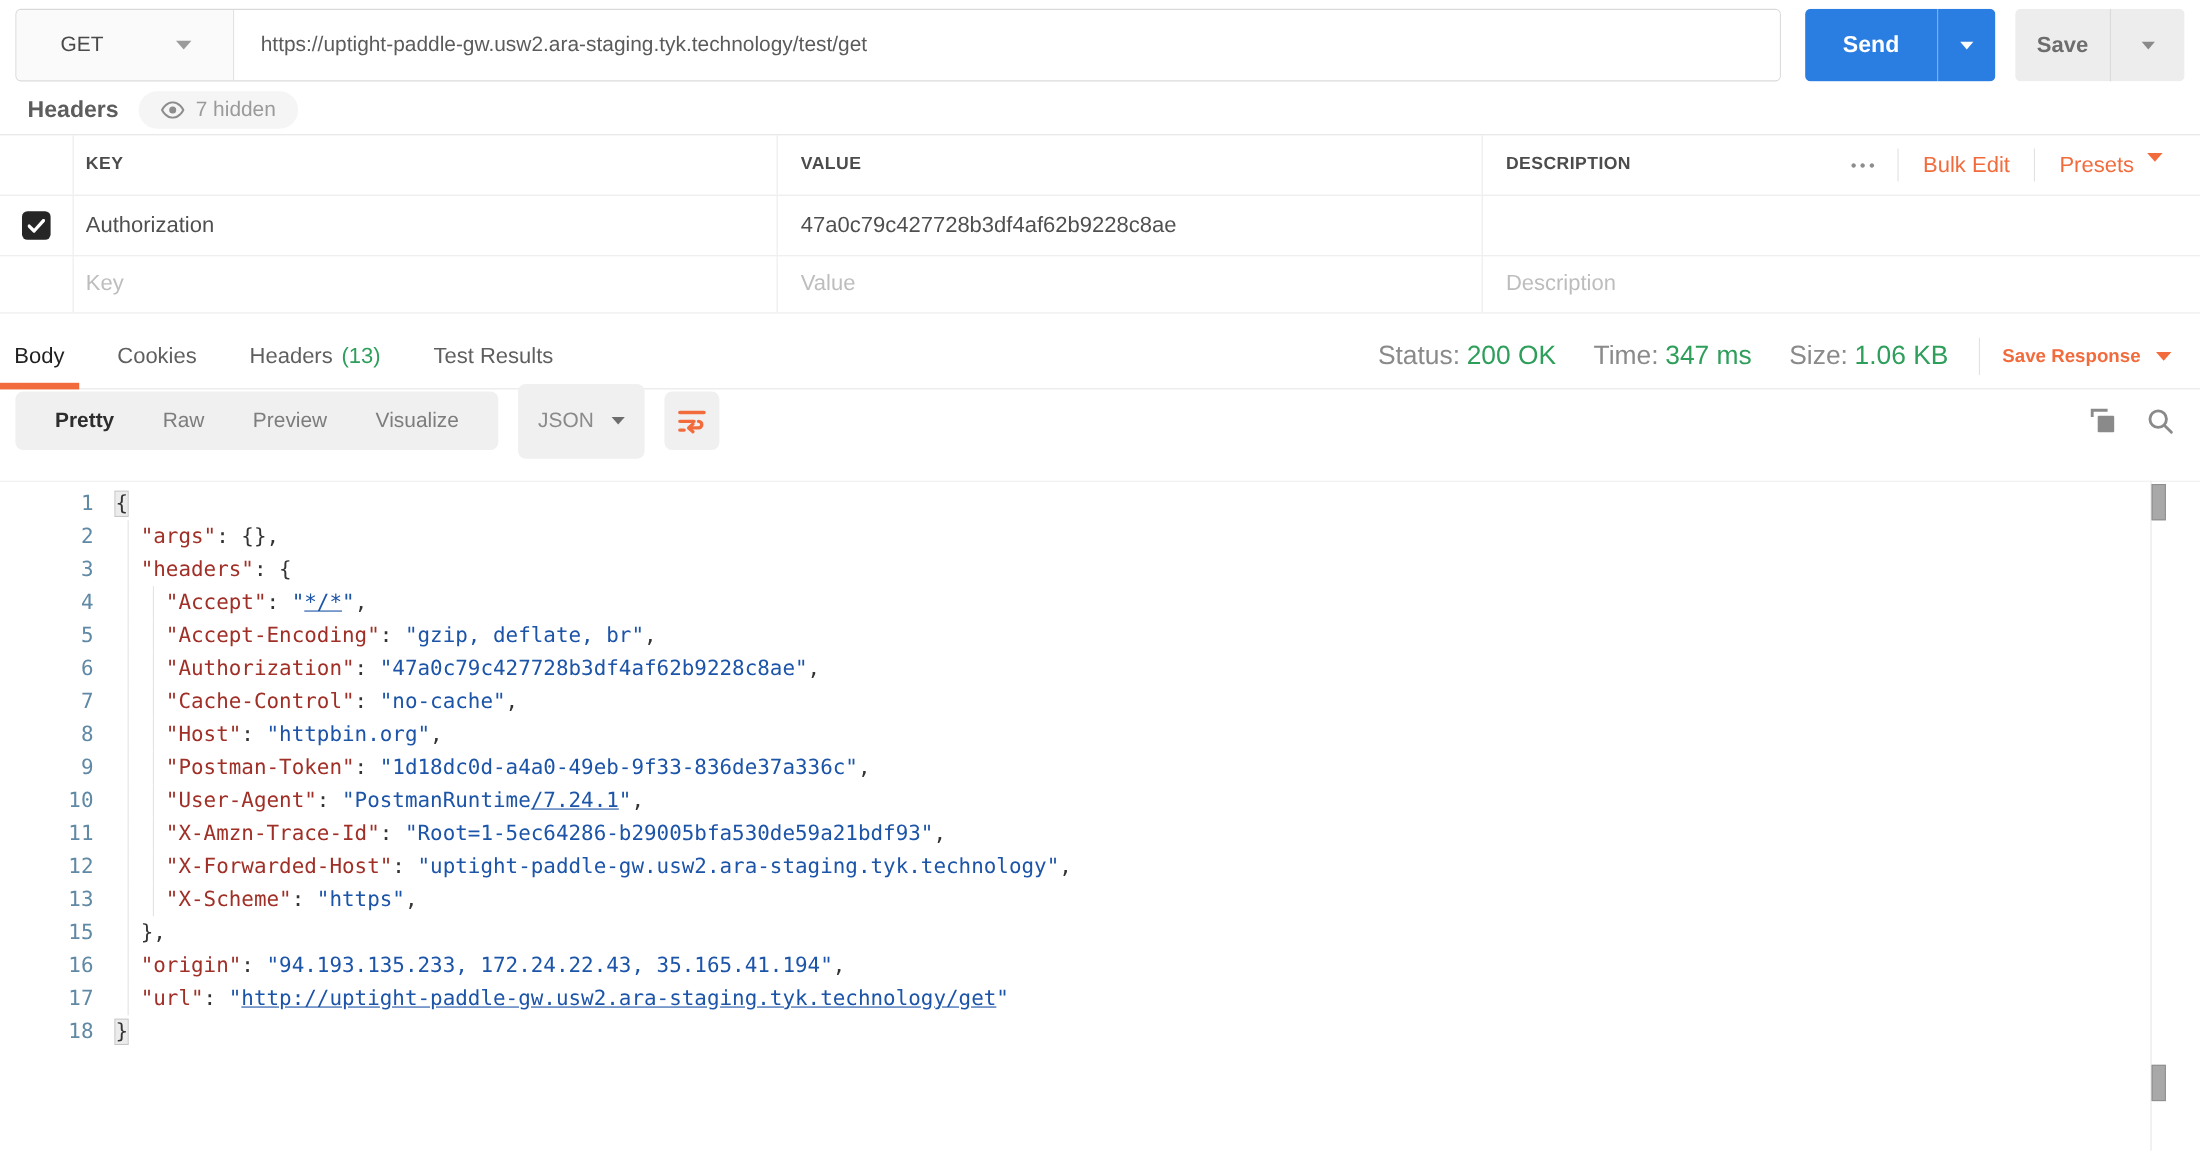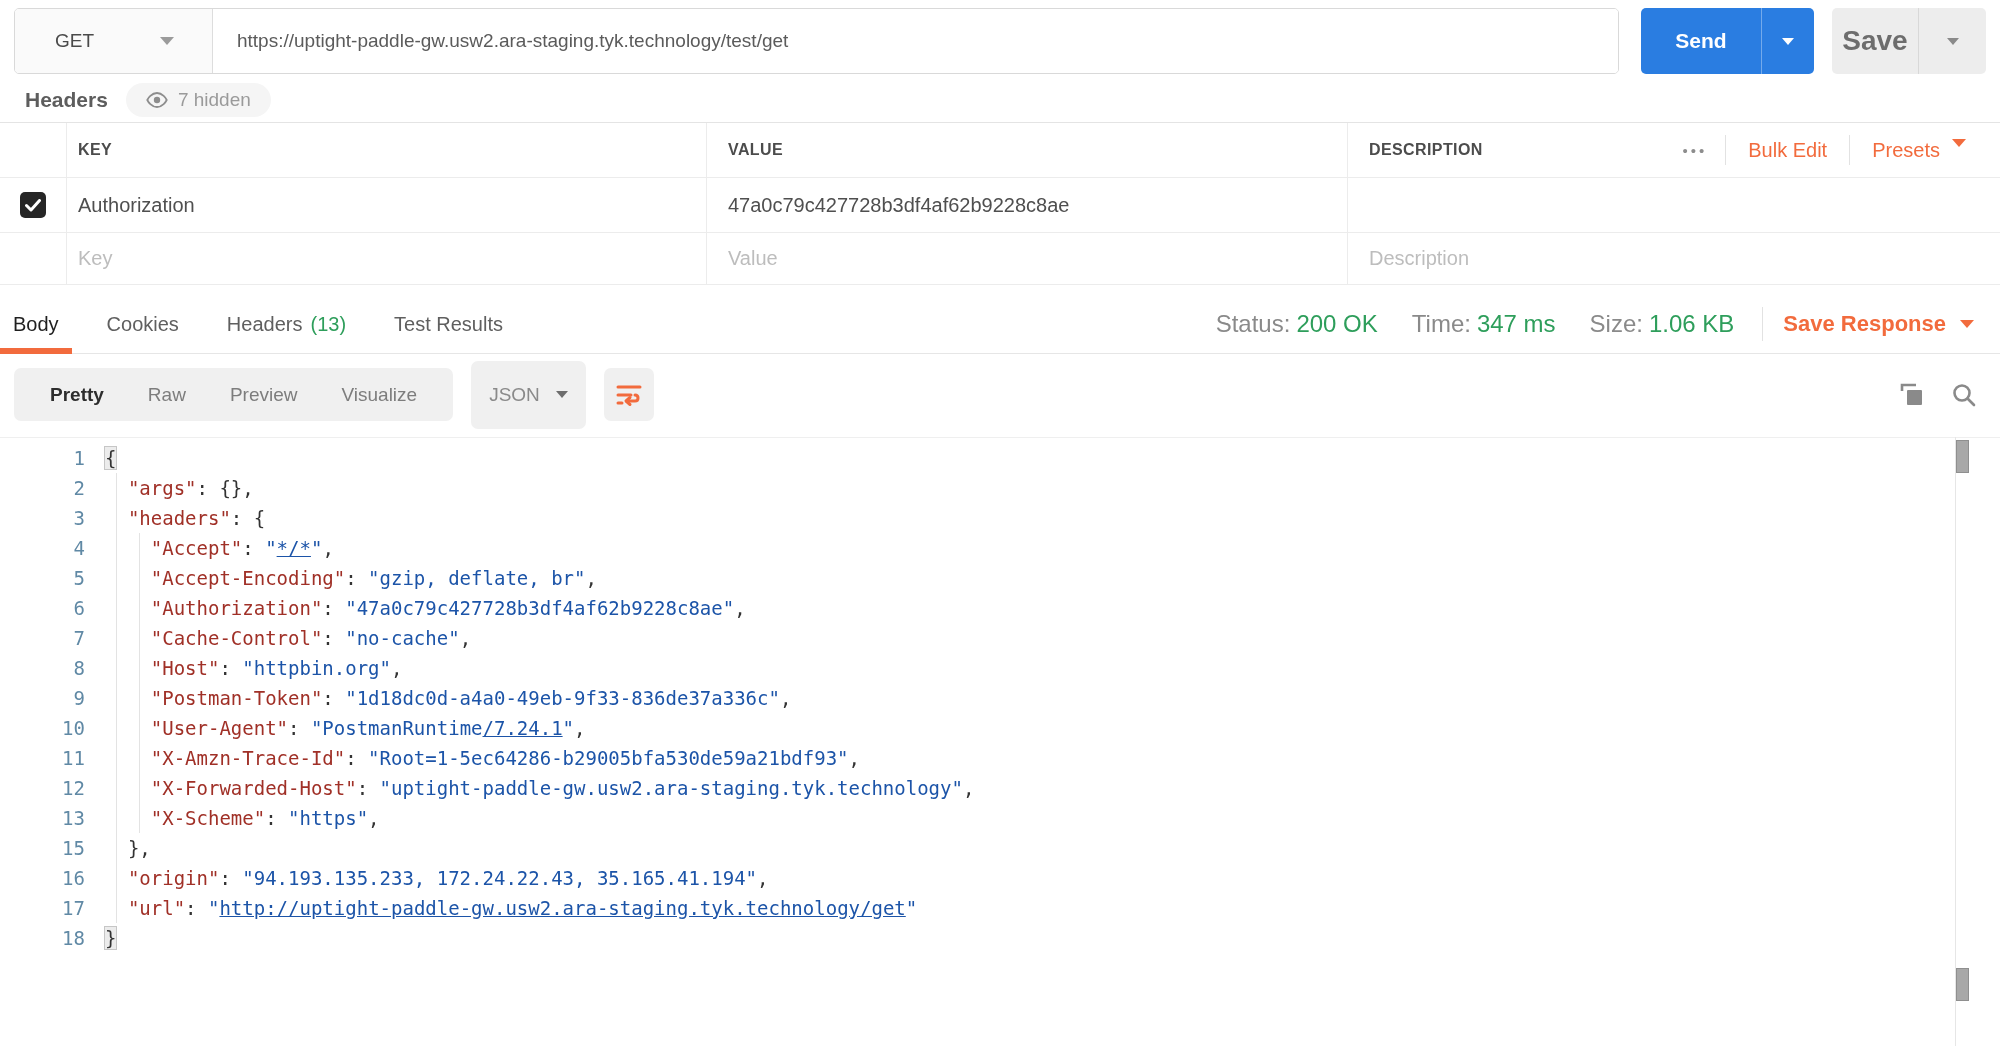--- a/index.html
+++ b/index.html
@@ -11,21 +11,21 @@
   .url-group { flex:1; display:flex; border:1px solid #d9d9d9; border-radius:5px; background:#fff; overflow:hidden; }
   .method-select { width:198px; background:#fafafa; border-right:1px solid #ddd; display:flex; align-items:center; padding:0 38px 0 40px; cursor:pointer; }
   .method-select .label { font-size:19px; color:#4a4a4a; flex:1; }
   .caret { width:0; height:0; border-left:7px solid transparent; border-right:7px solid transparent; border-top:8px solid #9b9b9b; }
   .url-input { flex:1; border:none; outline:none; font-size:19px; color:#5b5b5b; padding:0 24px; font-family:"Liberation Sans", sans-serif; background:#fff; }
   .send-group { display:flex; margin-left:22px; border-radius:5px; overflow:hidden; }
   .send-main { width:120px; background:#2a7de1; color:#fff; font-size:21px; font-weight:600; border:none; cursor:pointer; }
   .send-caret { width:53px; background:#2a7de1; border:none; border-left:1px solid rgba(255,255,255,.35); display:flex; align-items:center; justify-content:center; cursor:pointer; }
   .send-caret .caret { border-top-color:#fff; border-left-width:6px; border-right-width:6px; border-top-width:7px; }
   .save-group { display:flex; margin-left:18px; border-radius:5px; overflow:hidden; }
-  .save-main { width:86px; background:#ededed; color:#6d6d6d; font-size:28px; font-weight:600; border:none; cursor:pointer; }
+  .save-main { width:86px; background:#ededed; color:#6d6d6d; font-size:20px; font-weight:600; border:none; cursor:pointer; }
   .save-caret { width:68px; background:#ededed; border:none; border-left:1px solid #d8d8d8; display:flex; align-items:center; justify-content:center; cursor:pointer; }
   .save-caret .caret { border-top-color:#8a8a8a; border-left-width:6px; border-right-width:6px; border-top-width:7px; }
 
   
   .section-label-row { position:absolute; top:80px; left:25px; height:40px; display:flex; align-items:center; }
   .section-title { font-size:21px; font-weight:600; color:#5d5d5d; }
   .hidden-pill { margin-left:18px; background:#f5f5f5; border-radius:20px; height:34px; display:flex; align-items:center; padding:0 20px; cursor:pointer; }
   .hidden-pill .txt { font-size:19px; color:#9a9a9a; margin-left:10px; }
 
   
@@ -56,24 +56,24 @@
   .resp-tabs { position:absolute; top:295px; left:0; right:0; height:59px; border-bottom:1px solid #e6e6e6; display:flex; align-items:center; }
   .tab { font-size:20px; color:#5f5f5f; padding:0 13px; height:100%; display:flex; align-items:center; position:relative; cursor:pointer; margin-right:22px; }
   .tab.active { color:#1f1f1f; }
   .tab.active::after { content:""; position:absolute; left:0; right:0; bottom:-1px; height:6px; background:#f26b3d; }
   .tab .count { color:#2e9e5b; margin-left:8px; }
   .resp-meta { margin-left:auto; display:flex; align-items:center; padding-right:16px; }
   .meta-pair { font-size:24px; color:#8a8a8a; margin-left:34px; }
   .meta-pair .val { color:#2e9e5b; margin-left:6px; }
   .meta-div { width:1px; height:34px; background:#e2e2e2; margin:0 10px 0 28px; }
   .save-resp { display:flex; align-items:center; cursor:pointer; padding:0 10px; }
-  .save-resp .lbl { font-size:22px; font-weight:600; color:#f26b3d; margin-right:14px;text-align:center; }
-
-  
-  .resp-toolbar { position:absolute; top:368px; left:14px; right:14px; height:53px; display:flex; align-items:center; }
+  .save-resp .lbl { font-size:17px; font-weight:600; color:#f26b3d; margin-right:14px;text-align:center; }
+
+  
+  .resp-toolbar { position:absolute; top:356px; left:14px; right:14px; height:53px; display:flex; align-items:center; }
   .view-group { background:#f0f0f0; border-radius:7px; height:53px; display:flex; align-items:center; padding:0 14px; }
   .view-tab { font-size:19px; color:#7d7d7d; padding:0 22px; cursor:pointer; }
   .view-tab.active { color:#2d2d2d; font-weight:600; }
   .lang-select { background:#f0f0f0; border-radius:7px; height:68px; display:flex; align-items:center; margin-left:18px; padding:0 18px; cursor:pointer; }
   .lang-select .lbl { font-size:19px; color:#8a8a8a; margin-right:16px; }
   .lang-select .caret { border-top-color:#6d6d6d; border-left-width:6px; border-right-width:6px; border-top-width:7px; }
   .wrap-btn { background:#f0f0f0; border-radius:7px; height:53px; width:50px; display:flex; align-items:center; justify-content:center; margin-left:18px; cursor:pointer; }
   .icon-btns { margin-left:auto; display:flex; align-items:center; }
   .icon-btn { width:44px; height:44px; display:flex; align-items:center; justify-content:center; cursor:pointer; margin-left:8px; }
 

